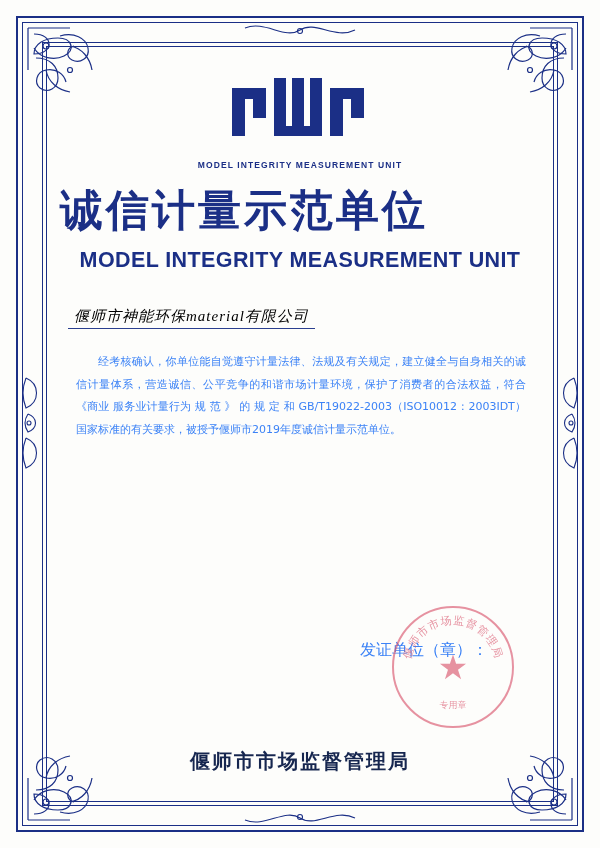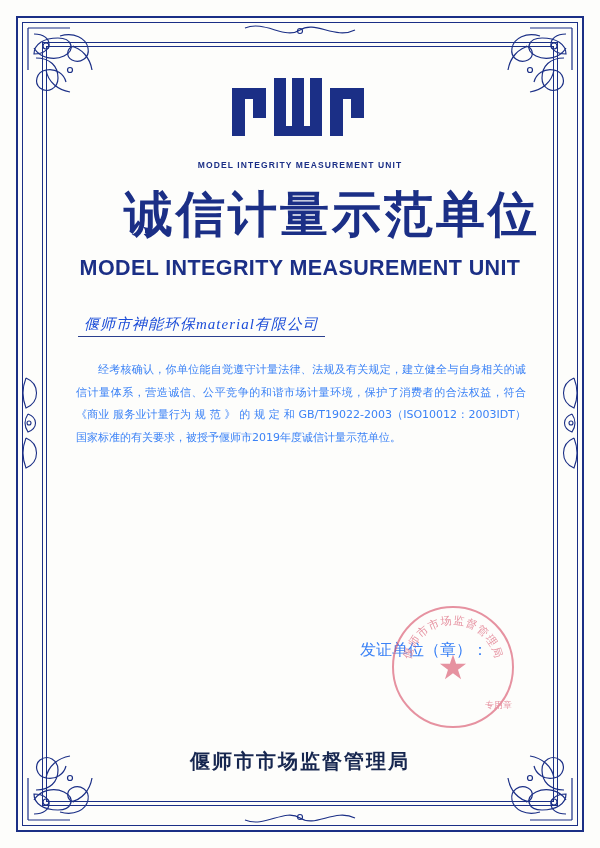--- a/index.html
+++ b/index.html
@@ -97,40 +97,40 @@
   .cert-no-value {
     font-family: "Liberation Serif", serif;
     color: #1a1a1a;
     font-size: 15px;
     font-style: italic;
     border-bottom: 1px solid transparent;
     letter-spacing: 0.5px;
   }
   .title-cn {
     margin-top: 12px;
-    text-align: right;
-    font-size: 49px;
+    text-align: left;
+    font-size: 43px;
     font-weight: bold;
     color: #1b2f86;
     letter-spacing: 3px;
     font-family: "DejaVu Sans", sans-serif;
   }
   .title-en {
     margin-top: 8px;
     text-align: center;
     font-size: 21.5px;
     font-weight: bold;
     color: #1b2f86;
     letter-spacing: 0.4px;
   }
   .recipient {
     margin-top: 34px;
-    margin-left: 18px;
+    margin-left: 8px;
     font-size: 15px;
-    color: #1d4ed8;
+    color: #000000;
     font-family: "Liberation Serif", serif;
     font-style: italic;
     border-bottom: 1.5px solid #2a3f8f;
     display: inline-block;
     padding: 0 6px 2px 6px;
     letter-spacing: 1px;
   }
   .body-text {
     margin-top: 22px;
     padding: 0 14px 0 16px;
@@ -176,21 +176,21 @@
   }
   .seal .ring-text text {
     font-size: 11px;
     fill: #d8516a;
     font-family: "DejaVu Sans", sans-serif;
     letter-spacing: 1px;
   }
   .seal .bottom-text {
     position: absolute;
     left: 0; bottom: 14px; width: 100%;
-    text-align: right;
+    text-align: center;
     font-size: 9px;
     color: #d8516a;
   }
   .footer-org {
     position: absolute;
     left: 0; right: 0;
     top: 690px;
     text-align: center;
     font-size: 20px;
     font-weight: bold;

